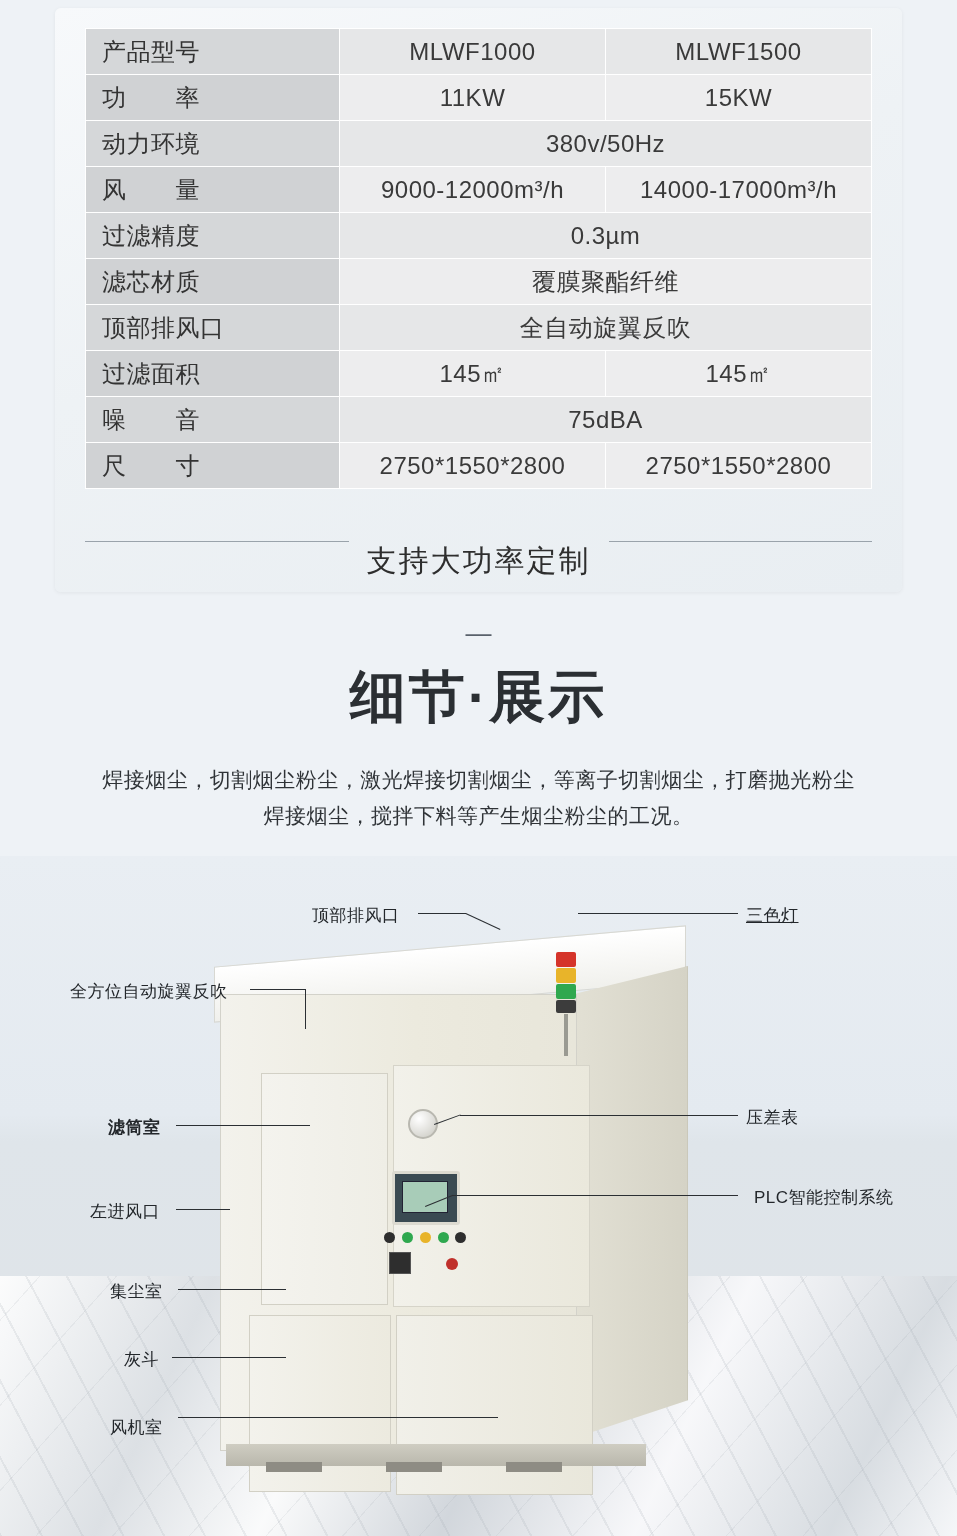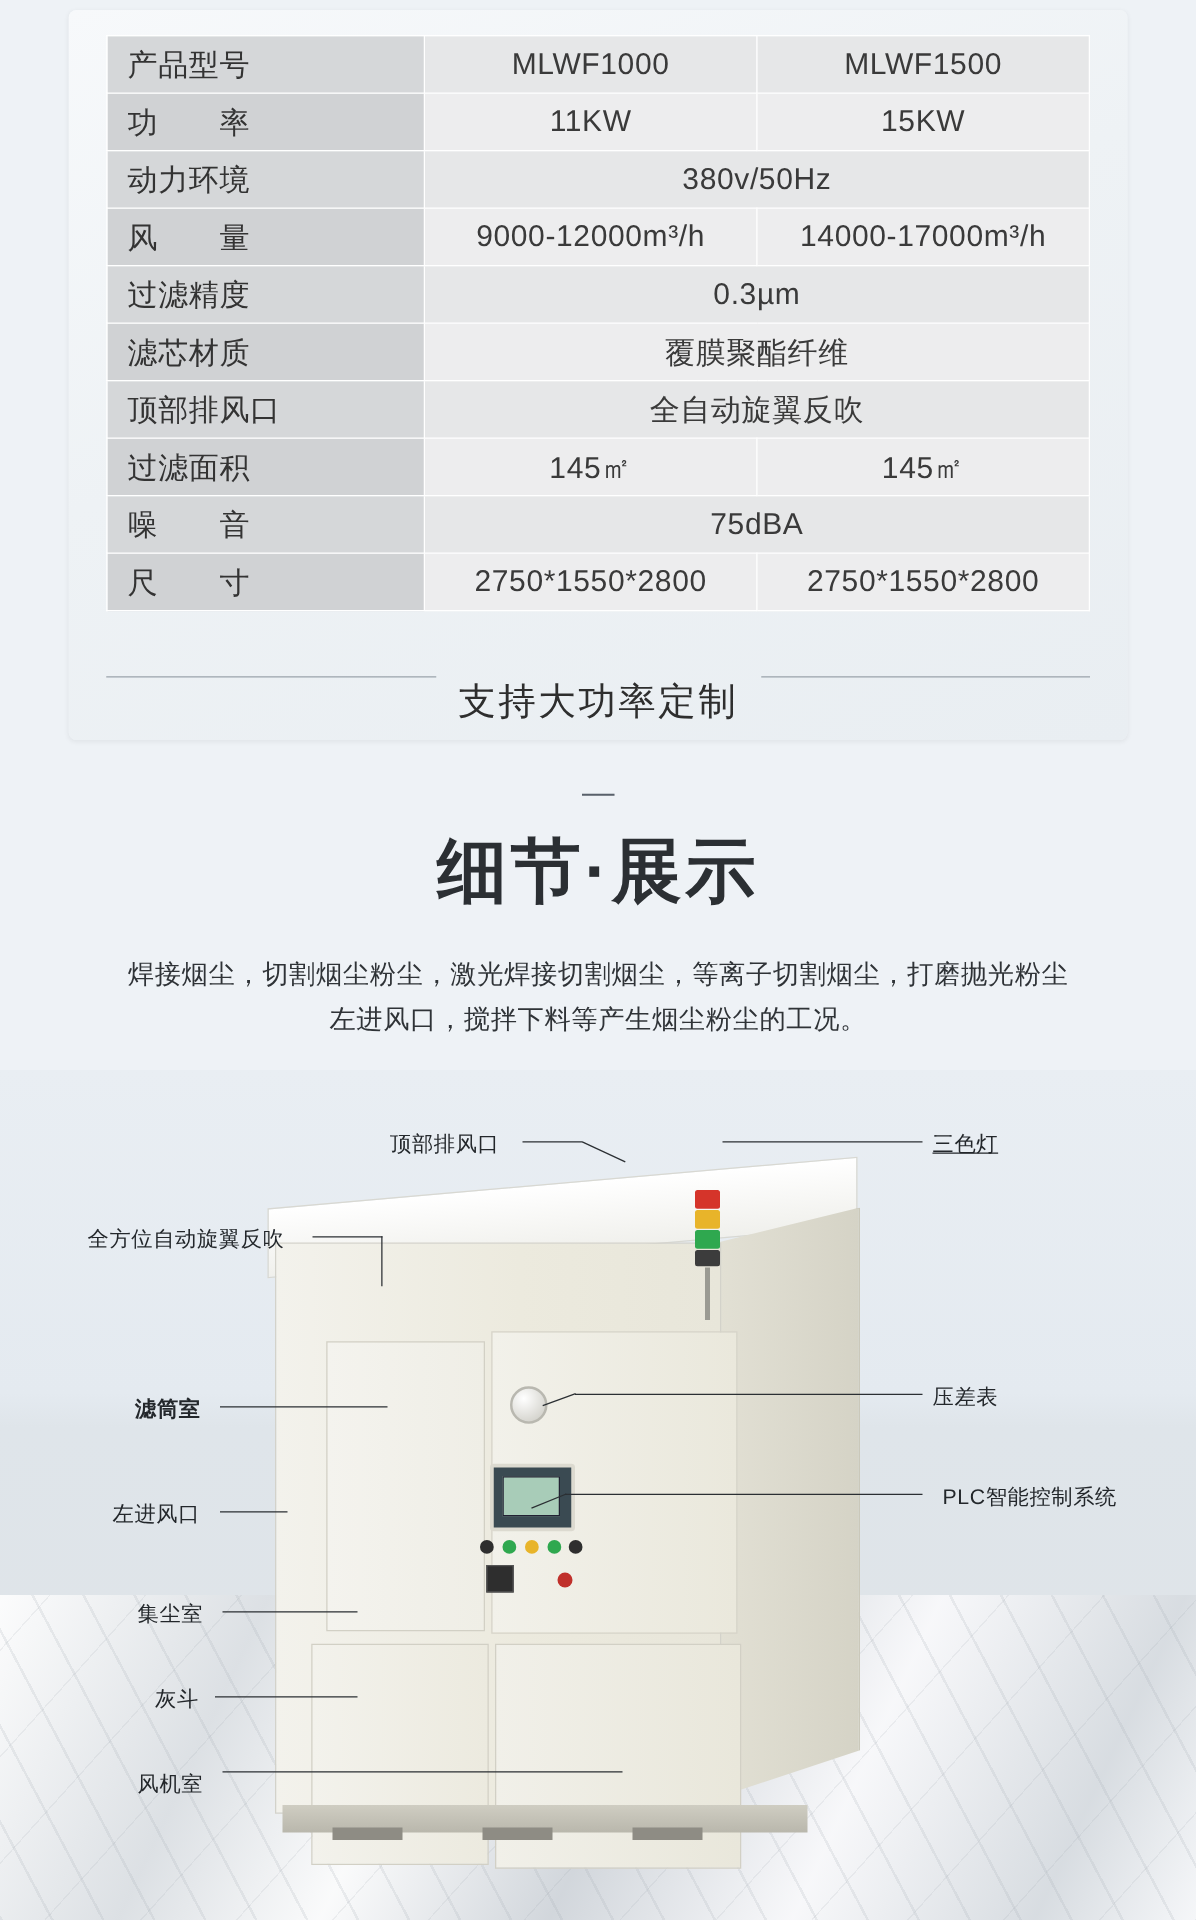--- a/index.html
+++ b/index.html
@@ -379,21 +379,21 @@
     <div class="rule"></div>
     <div class="txt">支持大功率定制</div>
     <div class="rule"></div>
   </div>
 </div>
 
 <div class="section-dash">—</div>
 <div class="section-title">细节·展示</div>
 <div class="section-desc">
   <div>焊接烟尘，切割烟尘粉尘，激光焊接切割烟尘，等离子切割烟尘，打磨抛光粉尘</div>
-  <div>左进风口，搅拌下料等产生烟尘粉尘的工况。</div>
+  <div>焊接烟尘，搅拌下料等产生烟尘粉尘的工况。</div>
 </div>
 
 <div class="photo-area">
   <div class="marble"></div>
 
   <div class="machine">
     <div class="m-top"></div>
     <div class="m-side"></div>
     <div class="m-front">
       <div class="door-upper-left"></div>

